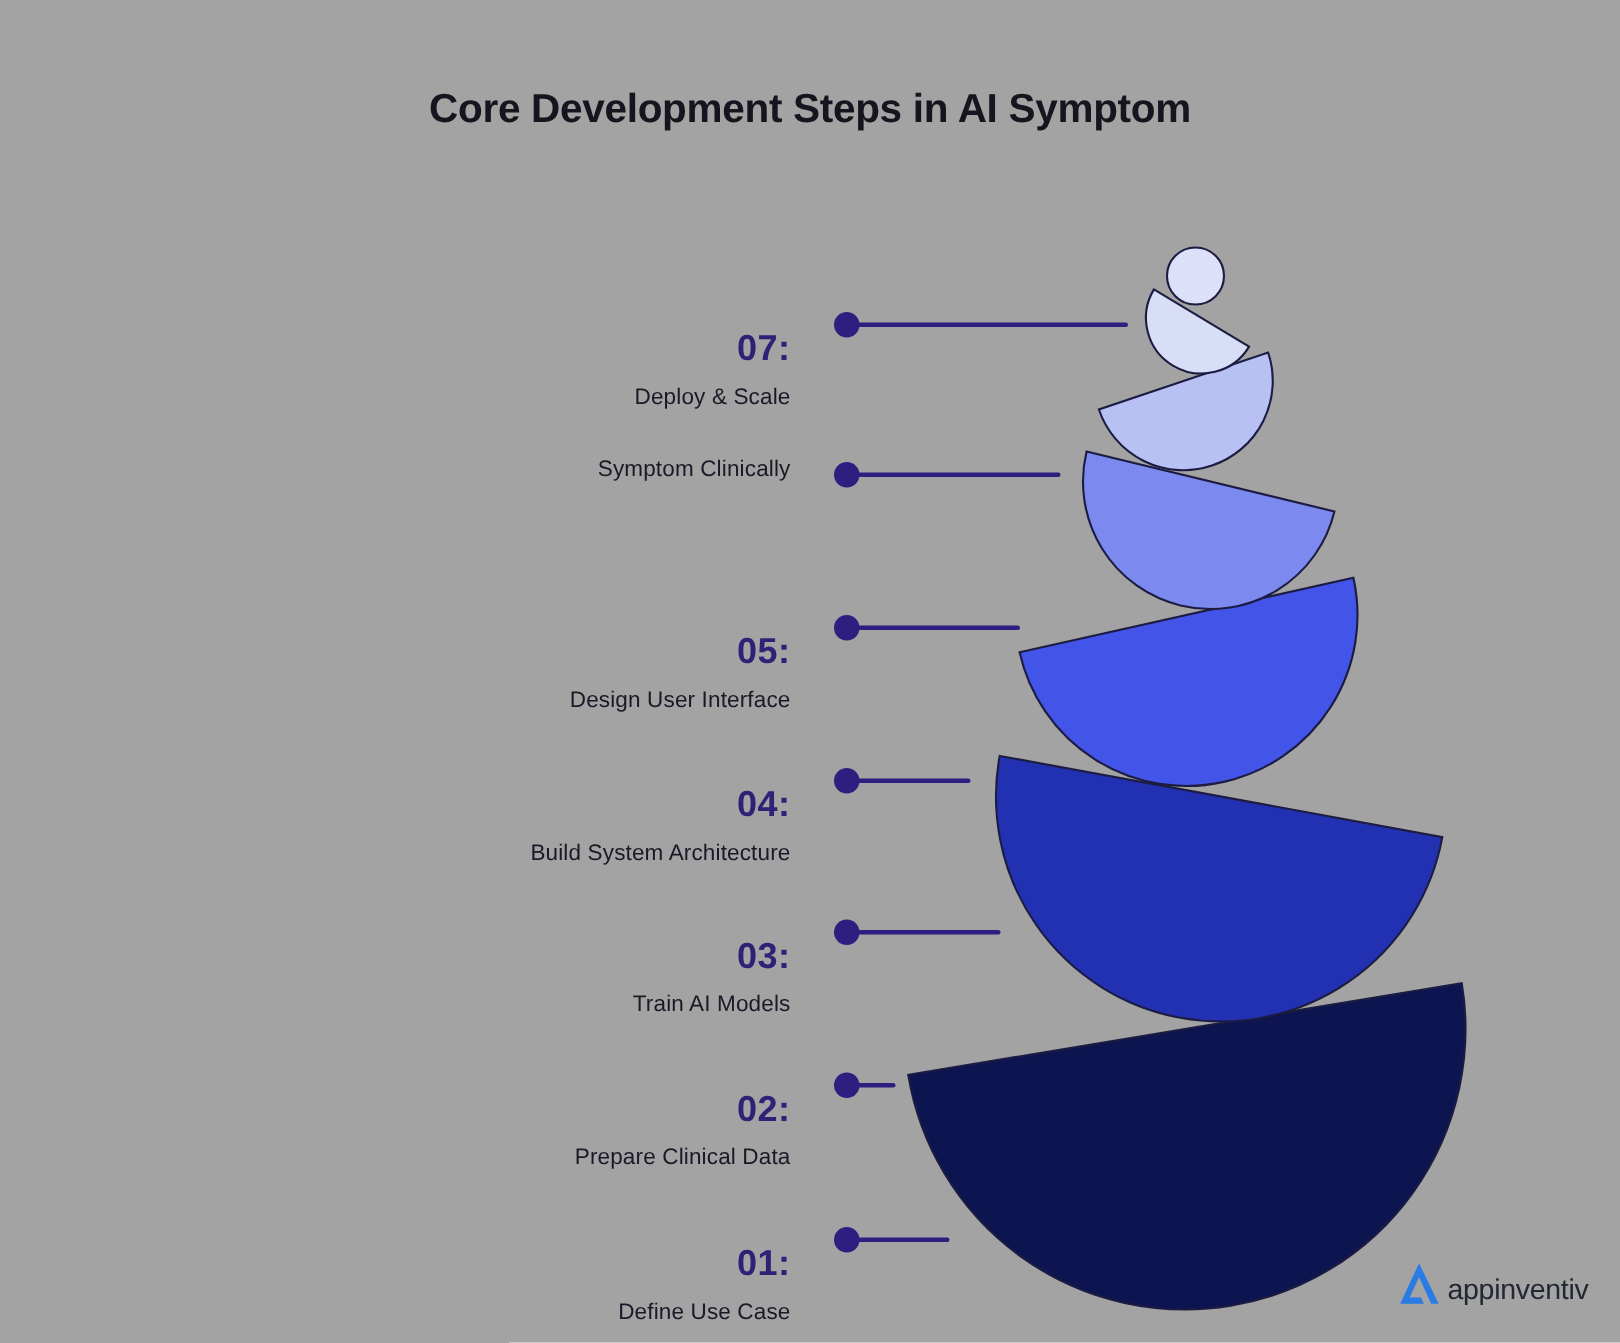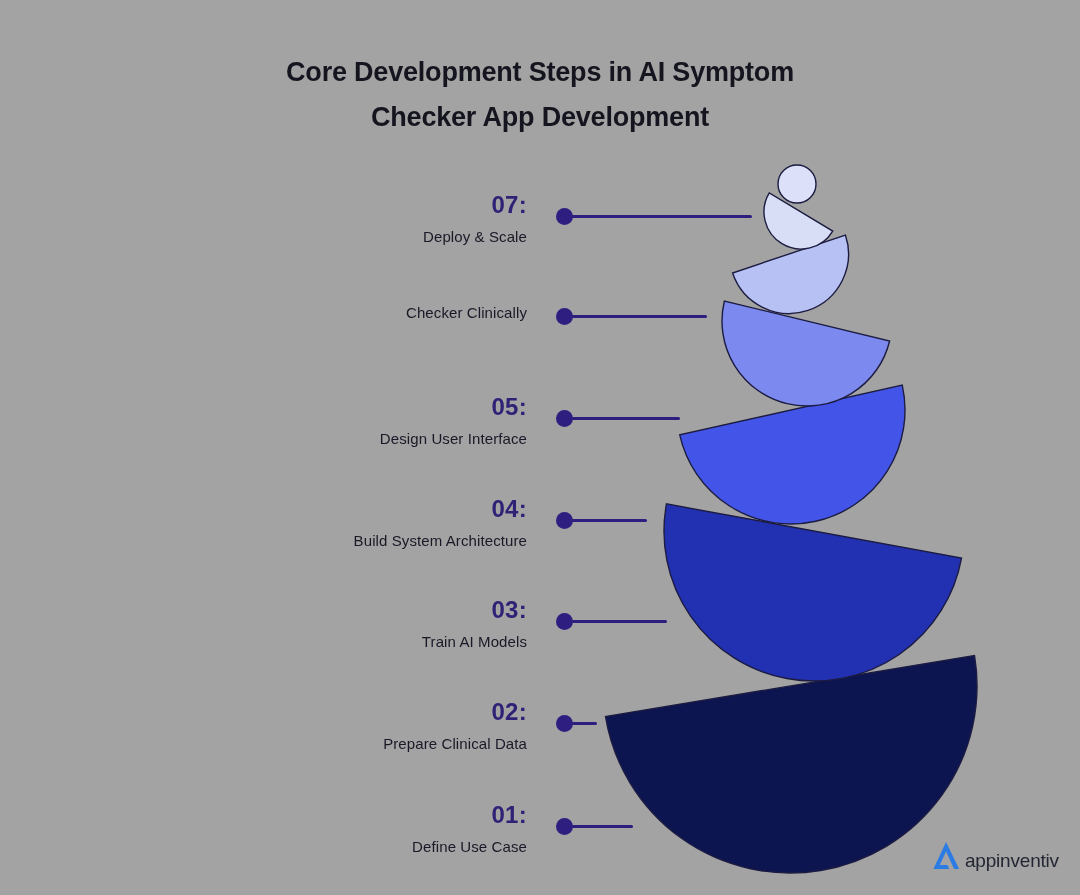--- a/index.html
+++ b/index.html
@@ -43,20 +43,21 @@
     top: 0;
     width: 420px;
     text-align: right;
   }
   .step-num {
     font-size: 24px;
     font-weight: 700;
     color: #2f2276;
     line-height: 24px;
     letter-spacing: 0.3px;
+    margin-top: 28px;
   }
   .step-desc {
     margin-top: 7px;
     font-size: 15px;
     font-weight: 400;
     color: #191927;
     line-height: 26px;
     letter-spacing: 0.1px;
   }
   .step-dot {
@@ -89,21 +90,20 @@
     letter-spacing: -0.2px;
   }
 </style>
 </head>
 <body>
 
 <div class="canvas">
 
   <div class="title">
     <div>Core Development Steps in AI Symptom</div>
-    <div>Checker App Development</div>
   </div>
 
   <svg class="stack-svg" viewBox="0 0 1080 895" xmlns="http://www.w3.org/2000/svg">
 
     <path d="M -187 0 A 187 187 0 0 0 187 0 Z" transform="translate(790,686) rotate(-9.4)" fill="#0d1550"></path>
     <path d="M -150 0 A 150 150 0 0 0 150 0 Z" transform="translate(814,531) rotate(10.4)" fill="#2230b2"></path>
     <path d="M -114 0 A 114 114 0 0 0 114 0 Z" transform="translate(791,410) rotate(-12.6)" fill="#4355e8"></path>
     <path d="M -85 0 A 85 85 0 0 0 85 0 Z" transform="translate(807,321) rotate(13.6)" fill="#7c8af0"></path>
     <path d="M -59.5 0 A 59.5 59.5 0 0 0 59.5 0 Z" transform="translate(789,254) rotate(-18.6)" fill="#b8c1f4"></path>
     <circle cx="797" cy="184" r="19" fill="#dce0f8"></circle>
@@ -114,21 +114,21 @@
     <div class="step-text" style="top:-23px;">
       <div class="step-num">07:</div>
       <div class="step-desc">Deploy &amp; Scale</div>
     </div>
     <div class="step-dot" style="top:-8.5px;"></div>
     <div class="step-line" style="top:-1.5px; width:187px;"></div>
   </div>
 
   <div class="step-row" style="top:316px;">
     <div class="step-text" style="top:-23px;">
-      <div class="step-desc">Checker Clinically</div>
+      <div class="step-desc">Symptom Clinically</div>
     </div>
     <div class="step-dot" style="top:-8.5px;"></div>
     <div class="step-line" style="top:-1.5px; width:142px;"></div>
   </div>
 
   <div class="step-row" style="top:418px;">
     <div class="step-text" style="top:-23px;">
       <div class="step-num">05:</div>
       <div class="step-desc">Design User Interface</div>
     </div>

